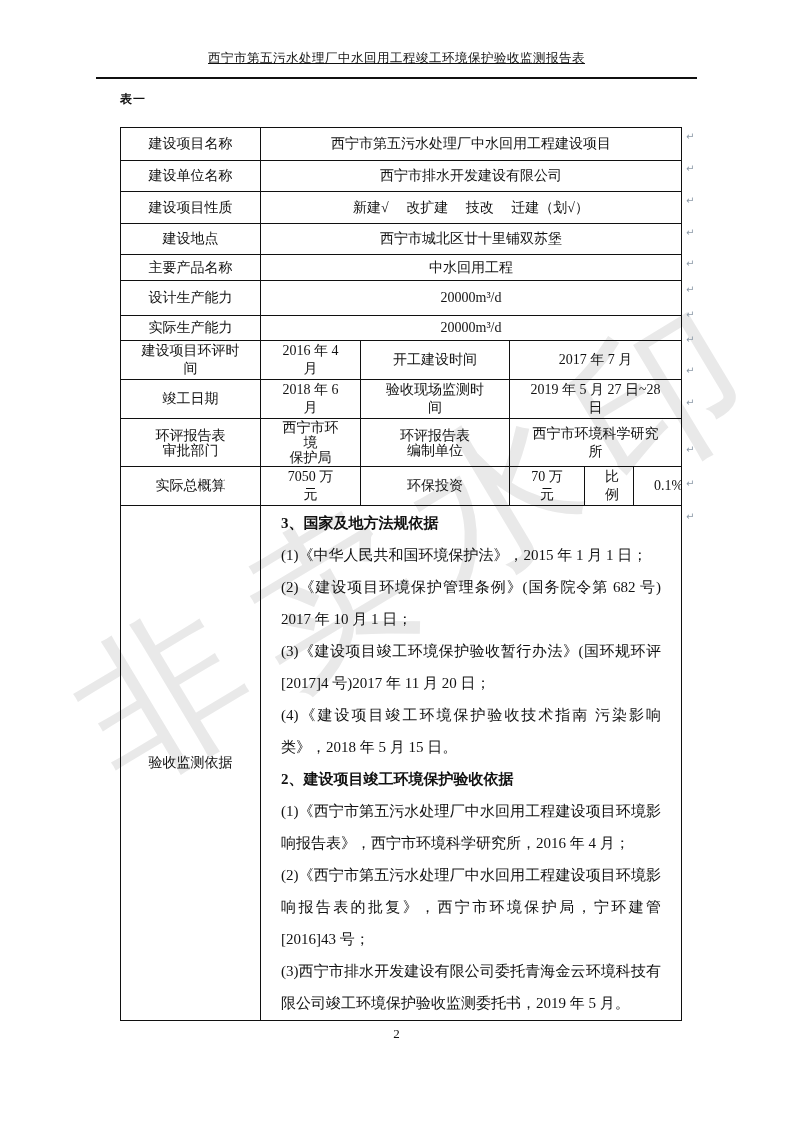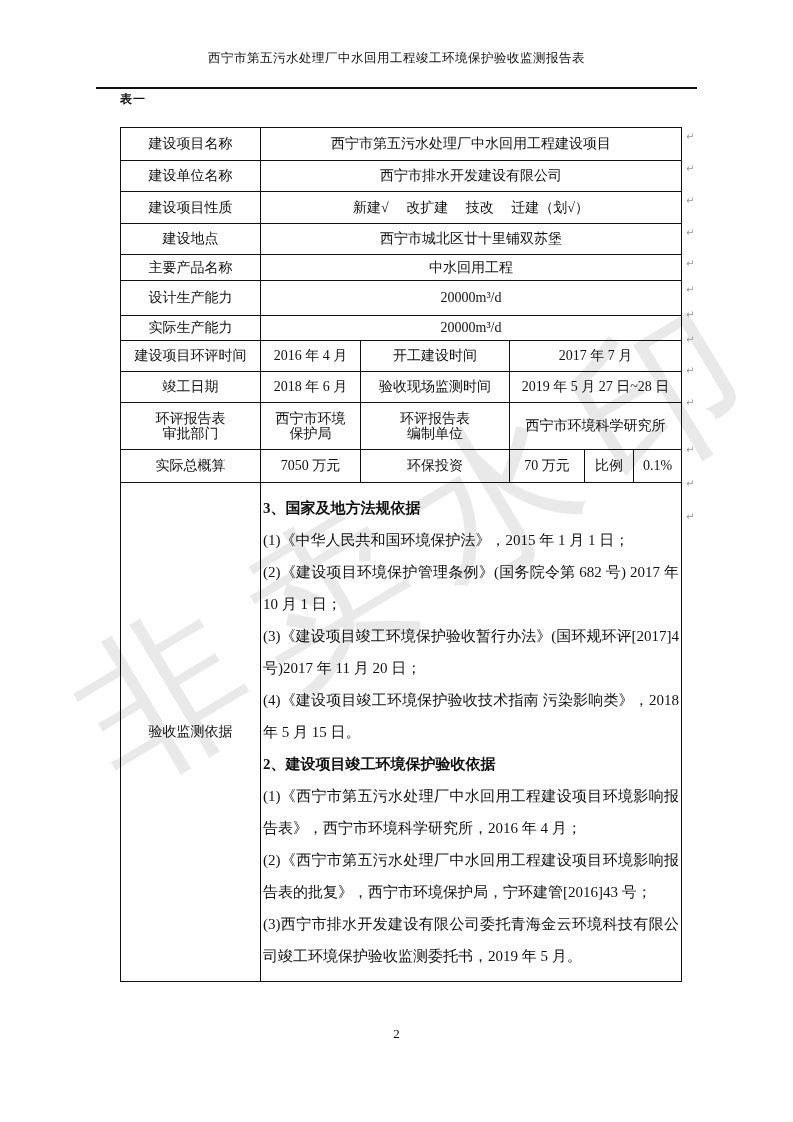--- a/index.html
+++ b/index.html
@@ -26,41 +26,42 @@
     white-space:nowrap;
     user-select:none;
   }
   .content{position:relative;z-index:1;}
   
   .doc-header{
     position:absolute;left:96px;top:50px;width:601px;
     text-align:center;
     font-size:12.5px;
     letter-spacing:0.5px;
-    padding-bottom:20px;
+    padding-bottom:10px;
     border-bottom:2px solid #101010;
+    text-decoration:underline;
   }
   .table-caption{
     position:absolute;left:120px;top:91px;
     font-size:12px;font-weight:bold;letter-spacing:1px;
   }
   
   table.main{
     position:absolute;left:120px;top:127px;
     width:561px;
     border-collapse:collapse;
     table-layout:fixed;
     background:transparent;
   }
   table.main td{
     border:1.5px solid #101010;
     text-align:center;
     vertical-align:middle;
     font-size:14px;
-    padding:1px 2px;
+    padding:1px 20px;
     overflow:hidden;
   }
   td.lbl{font-size:14px;}
   td.pre{white-space:pre-line;line-height:15px;}
   td.deps-label{font-size:14.5px;}
   td.deps-content{
     text-align:left;
     vertical-align:top;
     padding:6px 12px 4px 12px;
   }

